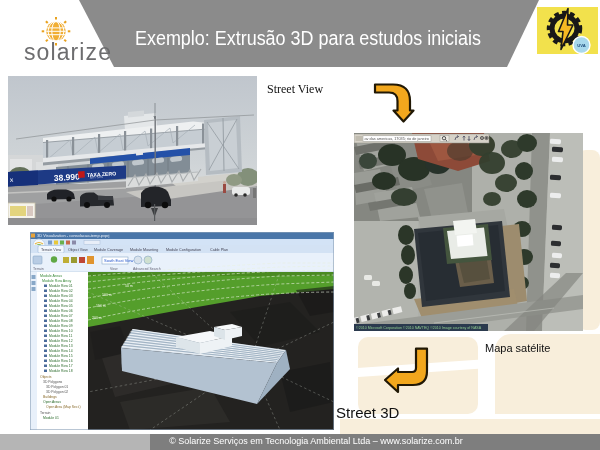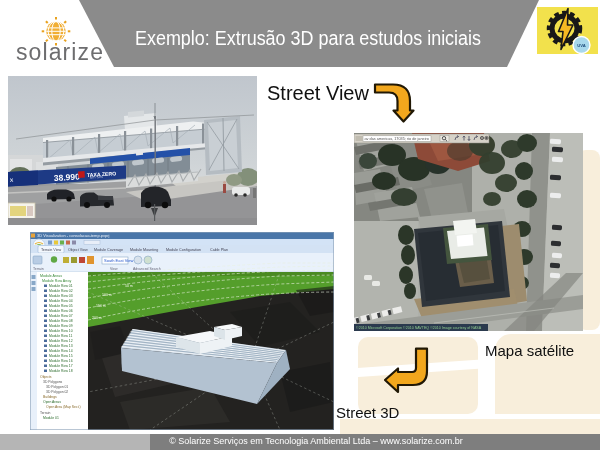--- a/index.html
+++ b/index.html
@@ -15,21 +15,21 @@
 <div class="abs" style="left:340px;top:419px;width:260px;height:15px;background:#f8eedb;"></div>
 <div class="abs" style="left:350px;top:364px;width:132px;height:9px;background:#ffffff;border-radius:4px;transform:rotate(-4deg);"></div>
 <div class="abs" style="left:578px;top:150px;width:22px;height:180px;background:#f8eedb;border-radius:8px;"></div>
 
 <svg class="abs" style="left:0;top:0;" width="600" height="68" viewBox="0 0 600 68">
   <polygon points="79,0 539,0 507,67 114,67" fill="#8b8b8b"></polygon>
 </svg>
 
 <div class="abs" style="left:135px;top:27px;color:#ffffff;font-size:20px;white-space:nowrap;transform:scaleX(0.897);transform-origin:0 0;">Exemplo: Extrusão 3D para estudos iniciais</div>
 
-<div class="abs" style="left:16px;top:39px;color:#6d6d6f;font-size:23px;letter-spacing:1.1px;">solarize</div>
+<div class="abs" style="left:24px;top:39px;color:#6d6d6f;font-size:23px;letter-spacing:1.1px;">solarize</div>
 
 <svg class="abs" style="left:40px;top:16px;" width="32" height="31" viewBox="0 0 32 31">
   <g transform="translate(16,15.3)">
     <circle r="9.8" fill="#f1ae33"></circle>
     <g stroke="#ffffff" stroke-width="1" fill="none">
       <ellipse rx="4.2" ry="9.8"></ellipse>
       <ellipse rx="7.9" ry="9.8"></ellipse>
       <line x1="-9.4" y1="-3.4" x2="9.4" y2="-3.4"></line>
       <line x1="-9.4" y1="3.4" x2="9.4" y2="3.4"></line>
       <line x1="-9.8" y1="0" x2="9.8" y2="0"></line>
@@ -188,21 +188,21 @@
     <rect x="215" y="108" width="3" height="9" fill="#9a4a42"></rect>
     <circle cx="216.5" cy="106.5" r="1.5" fill="#c8a898"></circle>
 
     <rect x="245" y="112" width="3" height="10" fill="#777"></rect>
 
     <polygon points="143,132 150,132 146.5,141" fill="#3c3e40"></polygon>
     <rect x="146" y="128" width="1.2" height="17" fill="#55585a"></rect>
   </g>
 </svg>
 
-<div class="abs" style="left:267px;top:82px;color:#111111;font-size:20px;">Street View</div>
+<div class="abs" style="left:267px;top:82px;color:#111111;font-size:12px;font-family:Liberation Serif, serif;">Street View</div>
 
 <svg class="abs" style="left:371px;top:80px;" width="48" height="46" viewBox="0 0 48 46">
   <path d="M 4,4.5 L 22,4.5 Q 39,4.5 39,21 L 39,30.5 L 42.5,30.5 L 32.5,41.5 L 22.5,30.5 L 26.5,30.5 L 26.5,21 Q 26.5,12.5 18,12.5 L 4,12.5 Z" fill="#f2a71d" stroke="#211805" stroke-width="2.2" stroke-linejoin="round"></path>
 </svg>
 
 <svg class="abs" style="left:354px;top:133px;" width="229" height="198" viewBox="0 0 229 198">
 
   <rect width="229" height="198" fill="#aeb0aa"></rect>
 
   <rect x="0" y="82" width="64" height="116" fill="#b2b4ae"></rect>
@@ -345,21 +345,21 @@
   </g>
   <g stroke="#444" stroke-width="0.8" fill="none">
     <circle cx="128" cy="5" r="1.6"></circle>
       <line x1="127" y1="5" x2="129" y2="5"></line>
     <circle cx="132.5" cy="5" r="1.6"></circle>
       <line x1="131.5" y1="5" x2="133.5" y2="5"></line>
       <line x1="132.5" y1="4" x2="132.5" y2="6"></line>
   </g>
 </svg>
 
-<div class="abs" style="left:485px;top:342px;color:#111111;font-size:15px;">Mapa satélite</div>
+<div class="abs" style="left:485px;top:342px;color:#111111;font-size:11px;">Mapa satélite</div>
 
 <svg class="abs" style="left:381px;top:344px;" width="50" height="52" viewBox="0 0 50 52">
   <path d="M 35,4.7 L 46,4.7 L 46,27 Q 46,41 32,41 L 17,41 L 17,48 L 4,36 L 17,24.5 L 17,28 L 31,28 Q 35,28 35,24 Z" fill="#f2a71d" stroke="#211805" stroke-width="2.2" stroke-linejoin="round"></path>
 </svg>
 
 <div class="abs" style="left:336px;top:404px;color:#111111;font-size:15px;">Street 3D</div>
 
 <svg class="abs" style="left:30px;top:232px;" width="304" height="198" viewBox="0 0 304 198">
 
   <rect width="304" height="198" fill="#dce8f6"></rect>

